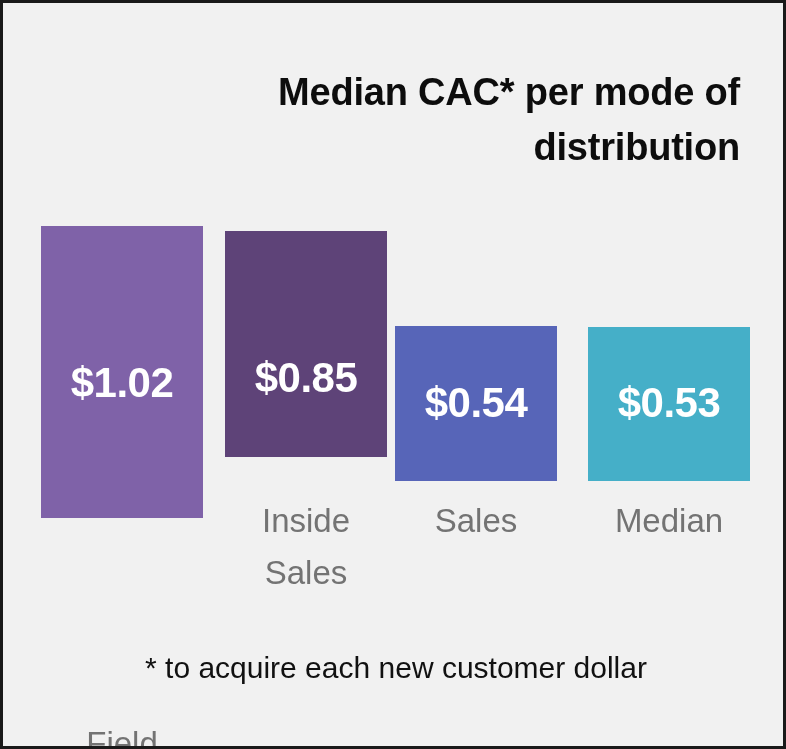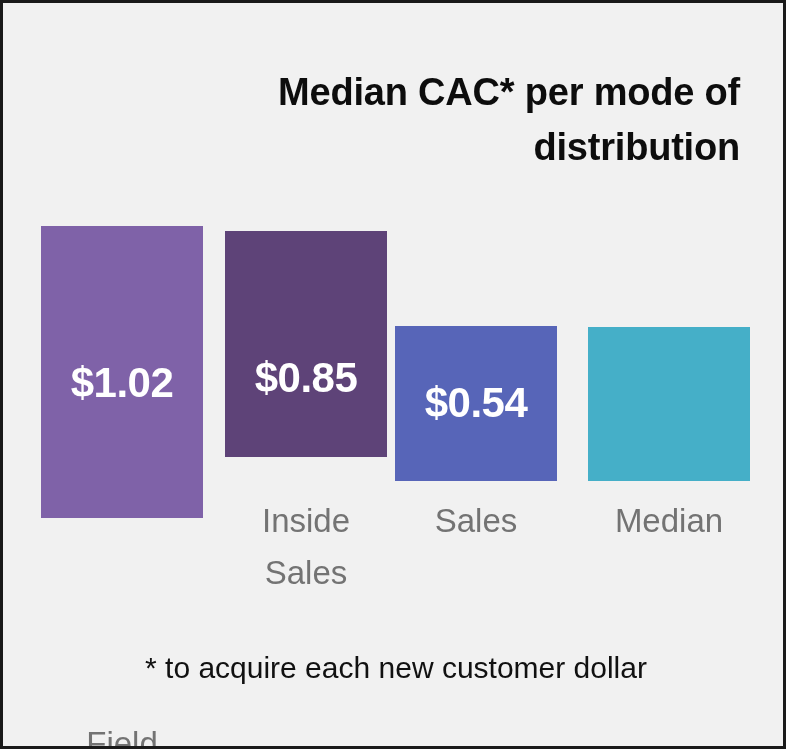--- a/index.html
+++ b/index.html
@@ -137,20 +137,21 @@
     <div class="bar-group" style="left:392px; top:323px; height:155px;">
       <div class="bar-rect" style="height:155px; background:#5765b8;"></div>
       <div class="bar-value" style="top:56px;">$0.54</div>
       <div class="bar-category" style="top:169px;">
         <span class="cat-line">Sales</span>
       </div>
     </div>
 
     <div class="bar-group" style="left:585px; top:324px; height:154px;">
       <div class="bar-rect" style="height:154px; background:#45afc8;"></div>
+      <div class="bar-value" style="top:55px;">$0.53</div>
       <div class="bar-category" style="top:168px;">
         <span class="cat-line">Median</span>
       </div>
     </div>
 
   </div>
 
   <div id="chart-footnote">* to acquire each new customer dollar</div>
 
 </div>

